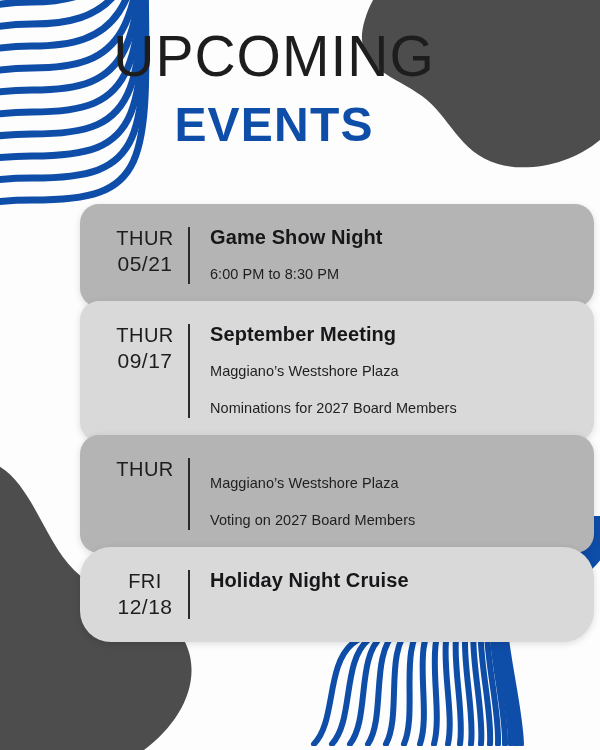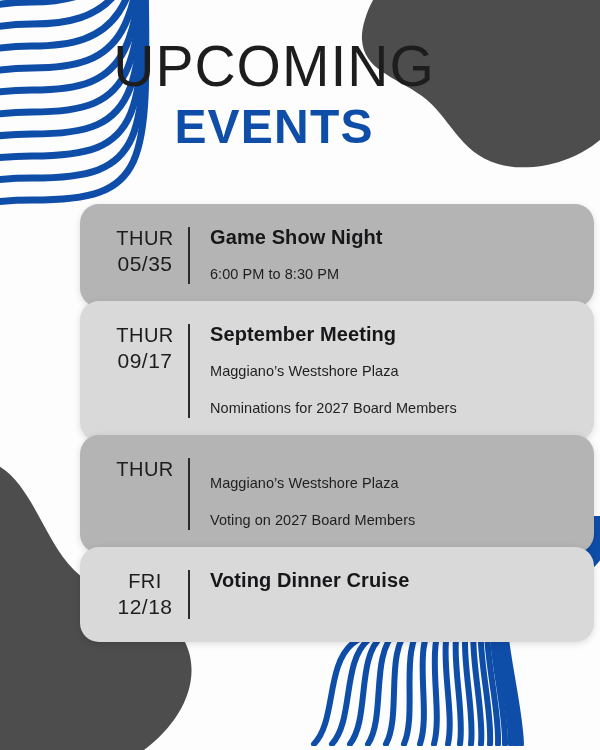--- a/index.html
+++ b/index.html
@@ -19,37 +19,38 @@
   
   .deco{ position:absolute; pointer-events:none; }
 
   #deco-spiral-tl{ left:-118px; top:-104px; width:300px; height:330px; }
   #deco-blob-tr  { right:-10px;  top:-72px;  width:260px; height:250px; }
   #deco-blob-bl  { left:-118px;  bottom:-40px; width:330px; height:340px; }
   #deco-waves-br { right:-6px;   bottom:4px;  width:300px; height:230px; }
 
   
   #title-block{
-    position:absolute; left:0; top:34px; width:548px;
+    position:absolute; left:0; top:24px; width:548px;
     text-align:center; z-index:4;
   }
   #title-upcoming{
     font-size:57px;
     line-height:64px;
     letter-spacing:1.0px;
     font-weight:300;
     color:#1d1d1d;
     font-family:"Liberation Sans", sans-serif;
   }
   #title-events{
     font-size:48px;
     line-height:58px;
     letter-spacing:1.2px;
     font-weight:700;
     color:#0e4da8;
+    margin-top:8px;
     font-family:"Liberation Sans", sans-serif;
   }
 
   
   #events-list{
     position:absolute;
     left:80px; top:204px;
     width:514px;
     z-index:3;
   }
@@ -61,21 +62,21 @@
     padding:22px 0 22px 0;
     box-shadow:0 2px 7px rgba(0,0,0,0.13);
   }
   .event-card.dark { background:#b4b4b4; }
   .event-card.light{ background:#d9d9d9; }
 
   .event-card + .event-card{ margin-top:-6px; }
   .event-card:nth-child(1){ z-index:1; }
   .event-card:nth-child(2){ z-index:2; }
   .event-card:nth-child(3){ z-index:3; }
-  .event-card:nth-child(4){ z-index:4; }
+  .event-card:nth-child(4){ z-index:4;border-radius:31px; }
 
   .card-date{
     width:108px;
     flex:0 0 108px;
     text-align:center;
     padding-left:22px;
     font-weight:400;
     color:#1d1d1d;
   }
   .date-day{
@@ -179,21 +180,21 @@
 
   <div id="title-block">
     <div id="title-upcoming">UPCOMING</div>
     <div id="title-events">EVENTS</div>
   </div>
 
   <div id="events-list">
       <div class="event-card dark">
         <div class="card-date">
           <div class="date-day">THUR</div>
-          <div class="date-num">05/35</div>
+          <div class="date-num">05/21</div>
         </div>
         <div class="card-divider"></div>
         <div class="card-body">
           <div class="event-title">Game Show Night</div>
           <div class="event-line">6:00 PM to 8:30 PM</div>
         </div>
       </div>
       <div class="event-card light">
         <div class="card-date">
           <div class="date-day">THUR</div>
@@ -216,18 +217,18 @@
           <div class="event-line">Voting on 2027 Board Members</div>
         </div>
       </div>
       <div class="event-card light">
         <div class="card-date">
           <div class="date-day">FRI</div>
           <div class="date-num">12/18</div>
         </div>
         <div class="card-divider"></div>
         <div class="card-body">
-          <div class="event-title">Voting Dinner Cruise</div>
+          <div class="event-title">Holiday Night Cruise</div>
         </div>
       </div>
     </div>
 
 </div>
 
 </body></html>

